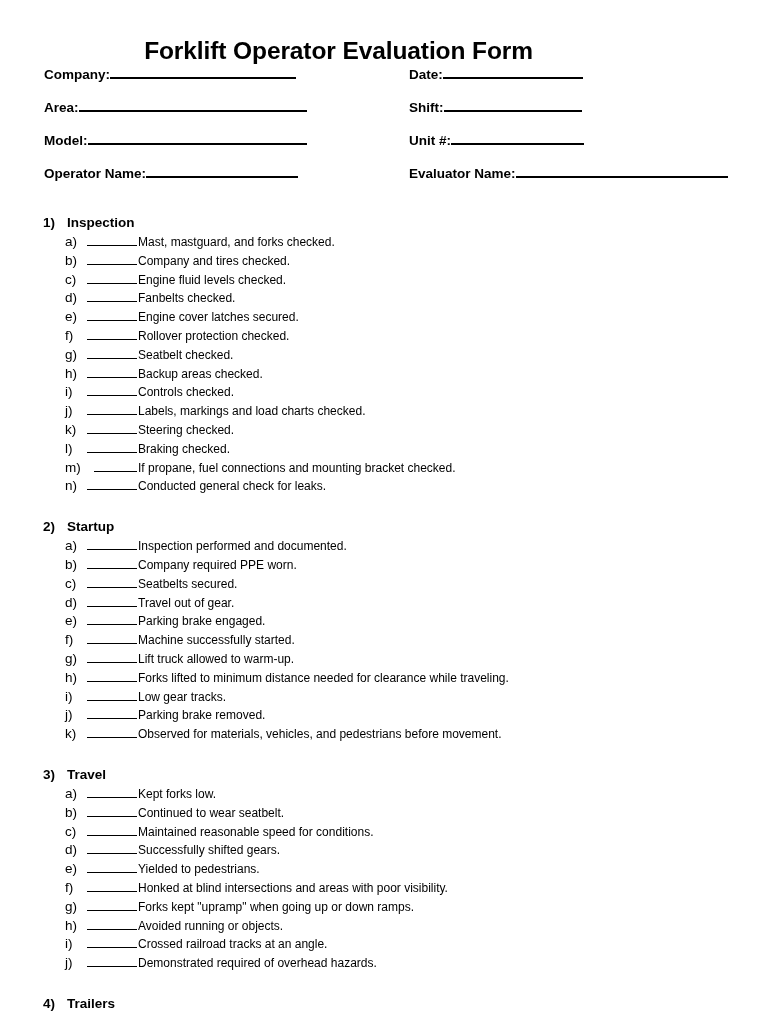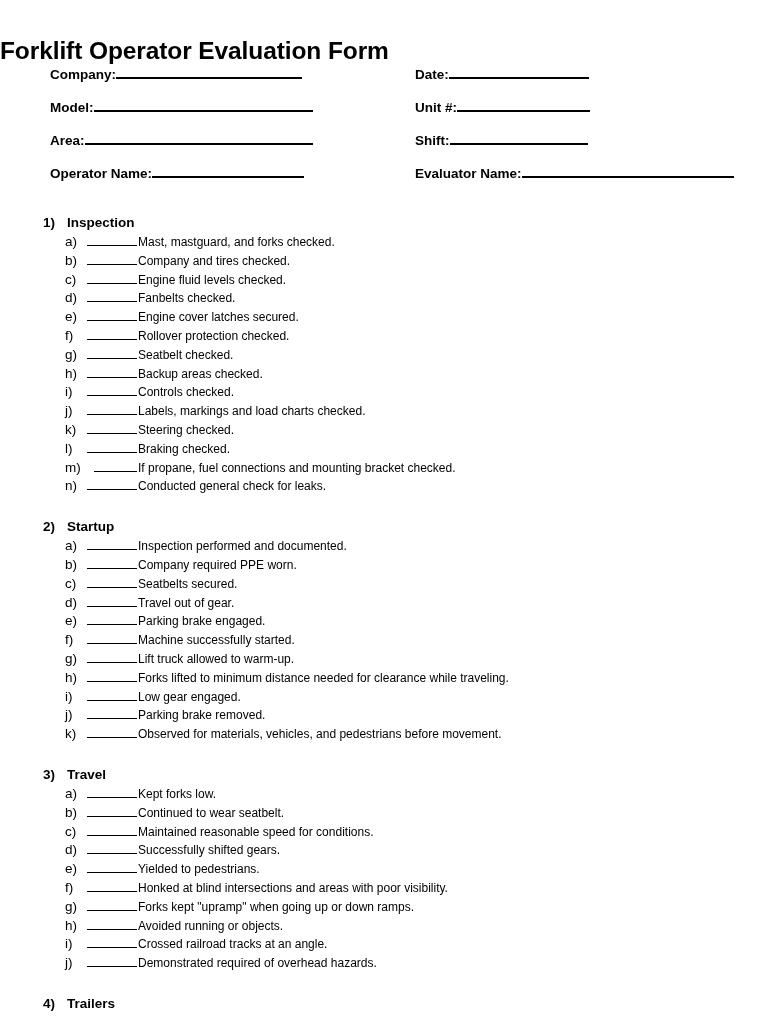--- a/index.html
+++ b/index.html
@@ -23,33 +23,33 @@
     height: 1024px;
     padding: 0;
   }
 
   
   .doc-title {
     position: absolute;
     top: 22px;
     left: 0;
     width: 677px;
+    text-align: center;
     font-size: 24.5px;
     font-weight: bold;
     letter-spacing: -0.1px;
     line-height: 1.1;
   }
 
   
   .fields {
     position: absolute;
     top: 66px;
     left: 0;
     width: 770px;
-    padding-left: 6px;
   }
   .field-row {
     position: relative;
     height: 33px;
   }
   .field {
     position: absolute;
     display: flex;
     align-items: baseline;
     font-size: 13.5px;
@@ -138,36 +138,36 @@
           <span class="field-label">Company:</span>
           <span class="field-rule" style="width: 186px;"></span>
         </div>
         <div class="field right">
           <span class="field-label">Date:</span>
           <span class="field-rule" style="width: 140px;"></span>
         </div>
       </div>
       <div class="field-row">
         <div class="field left">
+          <span class="field-label">Area:</span>
+          <span class="field-rule" style="width: 228px;"></span>
+        </div>
+        <div class="field right">
+          <span class="field-label">Shift:</span>
+          <span class="field-rule" style="width: 138px;"></span>
+        </div>
+      </div>
+      <div class="field-row">
+        <div class="field left">
           <span class="field-label">Model:</span>
           <span class="field-rule" style="width: 219px;"></span>
         </div>
         <div class="field right">
           <span class="field-label">Unit #:</span>
           <span class="field-rule" style="width: 133px;"></span>
-        </div>
-      </div>
-      <div class="field-row">
-        <div class="field left">
-          <span class="field-label">Area:</span>
-          <span class="field-rule" style="width: 228px;"></span>
-        </div>
-        <div class="field right">
-          <span class="field-label">Shift:</span>
-          <span class="field-rule" style="width: 138px;"></span>
         </div>
       </div>
       <div class="field-row">
         <div class="field left">
           <span class="field-label">Operator Name:</span>
           <span class="field-rule" style="width: 152px;"></span>
         </div>
         <div class="field right">
           <span class="field-label">Evaluator Name:</span>
           <span class="field-rule" style="width: 212px;"></span>
@@ -296,21 +296,21 @@
             <span class="item-text">Lift truck allowed to warm-up.</span>
           </div>
           <div class="item">
             <span class="item-marker">h)</span>
             <span class="item-blank"></span>
             <span class="item-text">Forks lifted to minimum distance needed for clearance while traveling.</span>
           </div>
           <div class="item">
             <span class="item-marker">i)</span>
             <span class="item-blank"></span>
-            <span class="item-text">Low gear engaged.</span>
+            <span class="item-text">Low gear tracks.</span>
           </div>
           <div class="item">
             <span class="item-marker">j)</span>
             <span class="item-blank"></span>
             <span class="item-text">Parking brake removed.</span>
           </div>
           <div class="item">
             <span class="item-marker">k)</span>
             <span class="item-blank"></span>
             <span class="item-text">Observed for materials, vehicles, and pedestrians before movement.</span>

